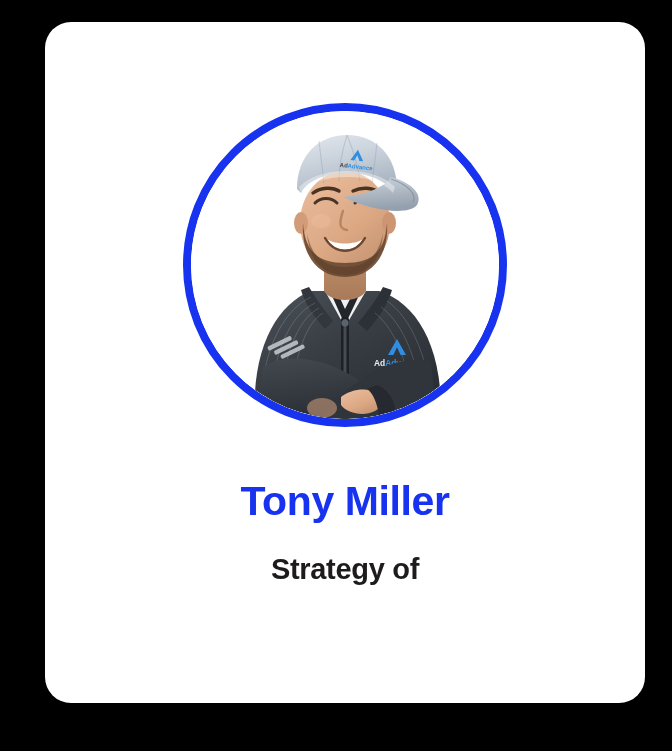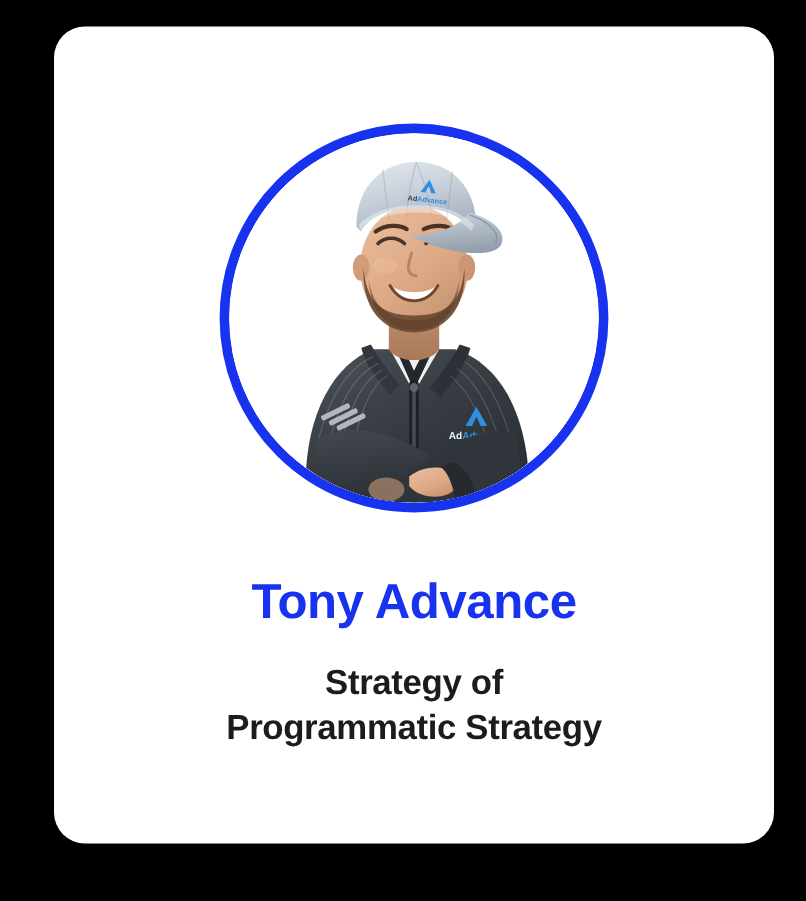--- a/index.html
+++ b/index.html
@@ -229,21 +229,20 @@
               <path d="M7 0 L13.4 11 L9.6 11 L7 5.6 L4.4 11 L0.6 11 Z" fill="#2f8ee0"></path>
               <text x="7" y="19" text-anchor="middle" font-family="Liberation Sans, sans-serif" font-size="6" font-weight="700" fill="#3a4350">Ad<tspan fill="#2f8ee0">Advance</tspan></text>
             </g>
           </g>
         </svg>
 
       </div>
     </div>
 
     <div class="identity">
-      <div class="person-name">Tony Advance</div>
+      <div class="person-name">Tony Miller</div>
       <div class="person-role">
         <span class="role-line">Strategy of</span>
-        <span class="role-line">Programmatic Strategy</span>
       </div>
     </div>
 
   </div>
 </div>
 
 </body></html>

